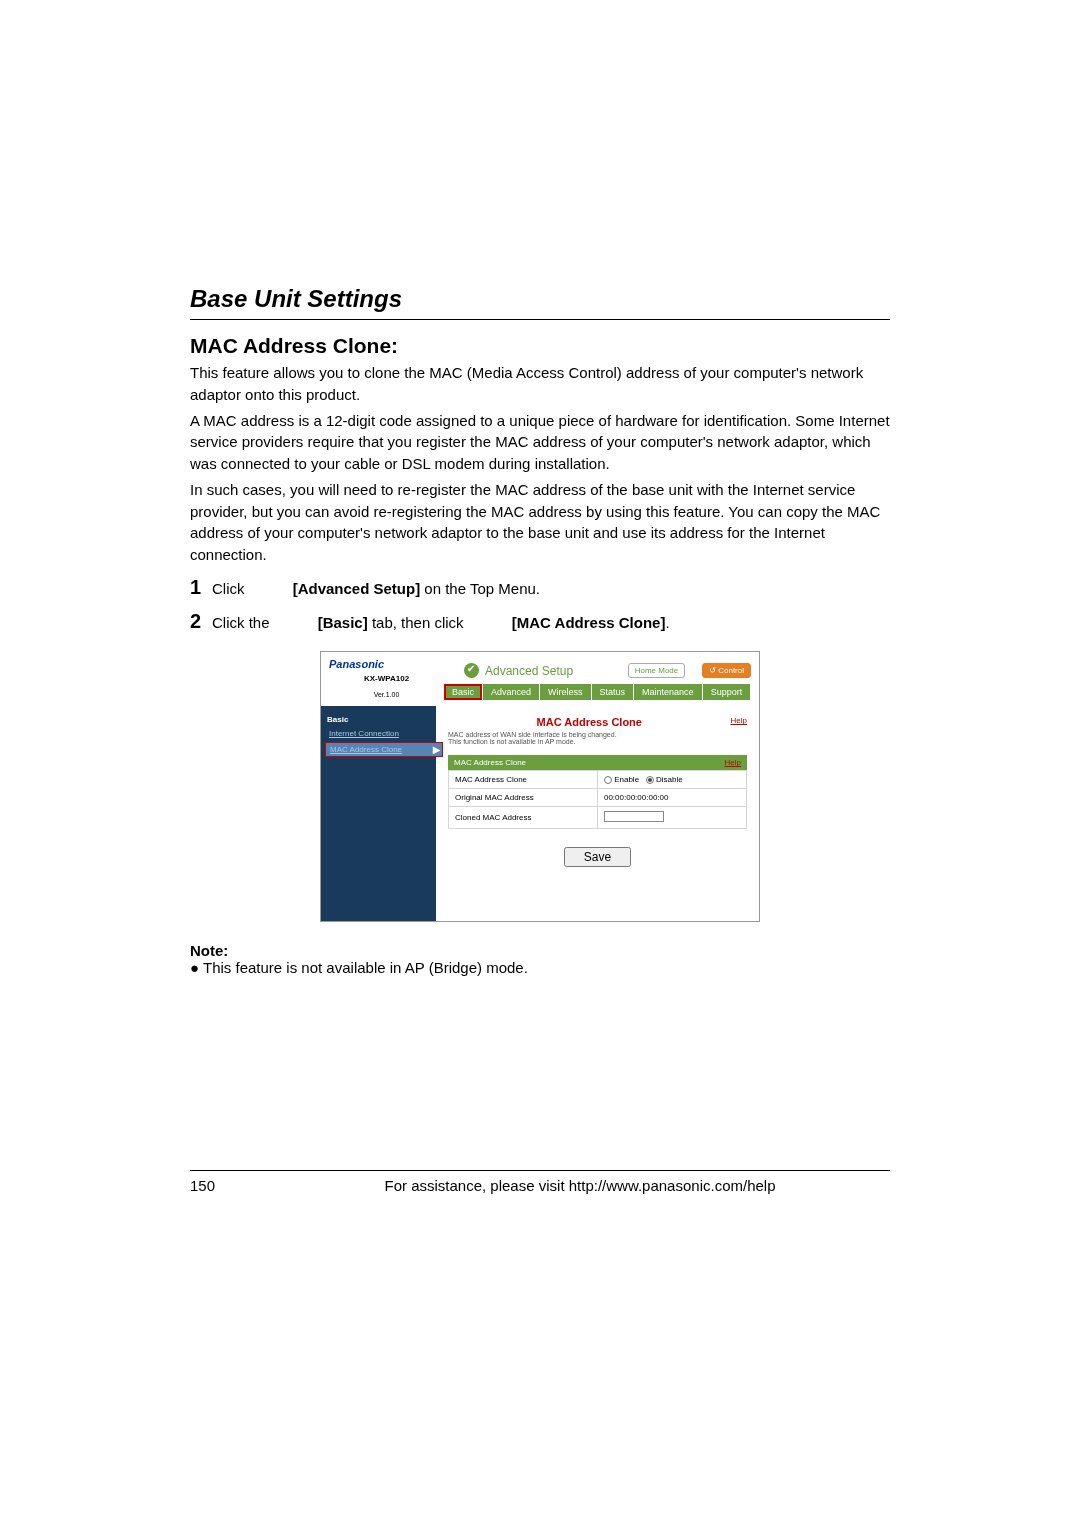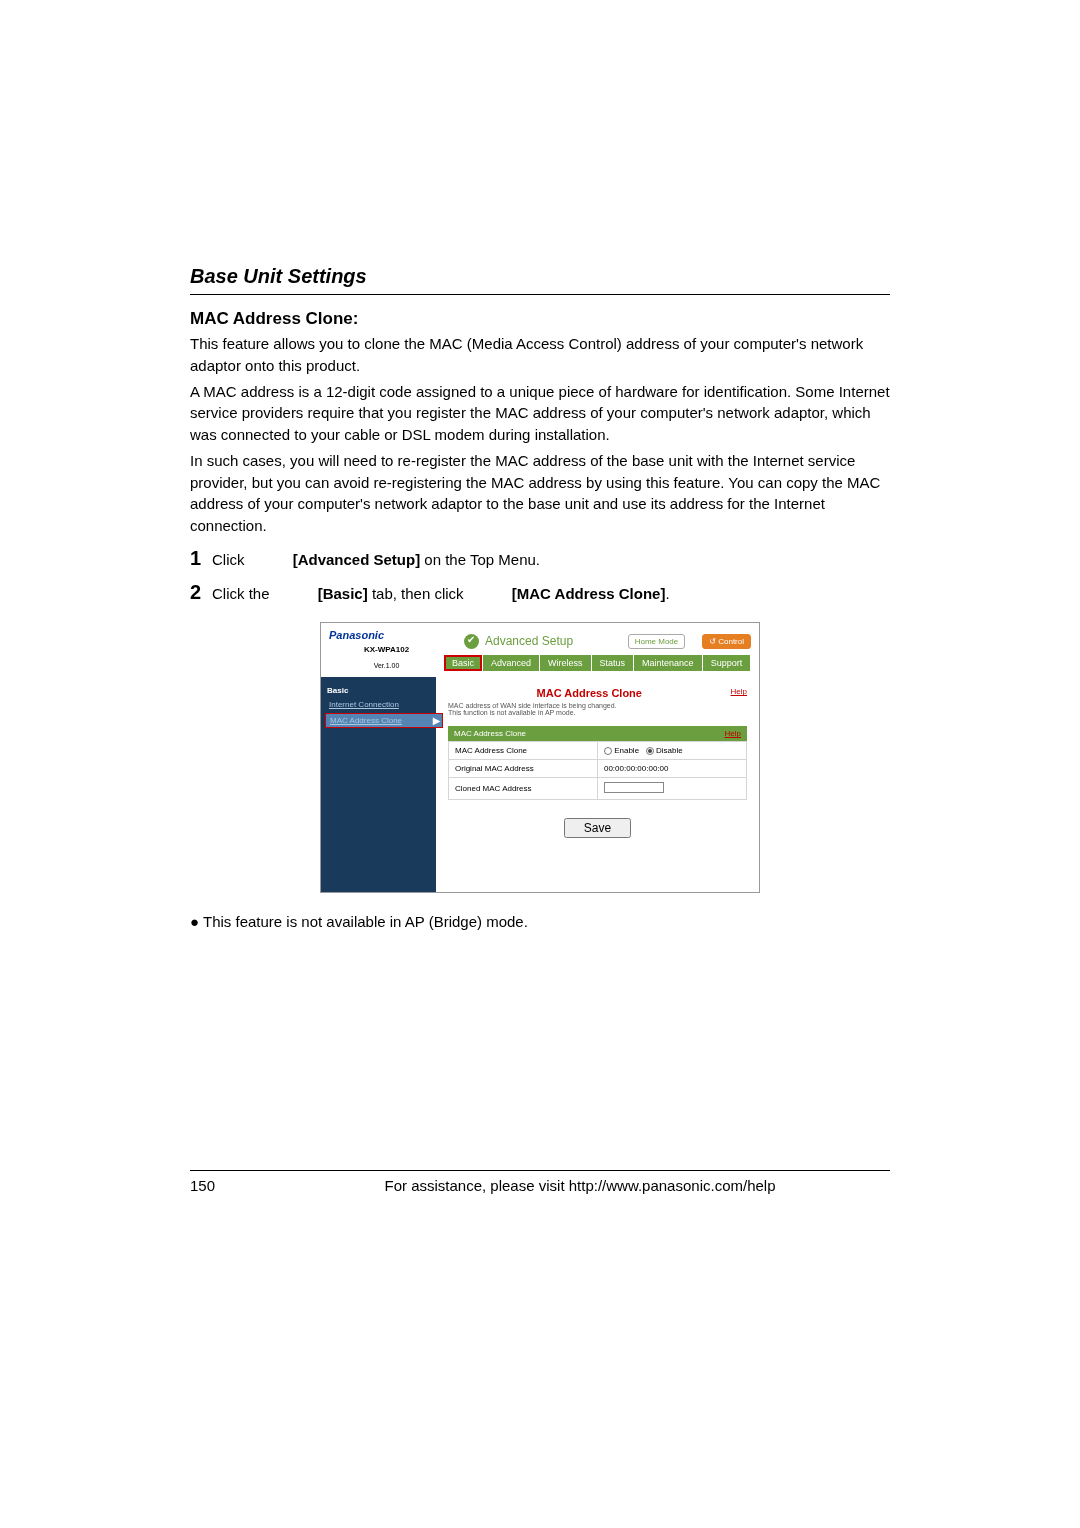--- a/index.html
+++ b/index.html
@@ -16,31 +16,32 @@
     }
     .page-content {
       position: absolute;
       top: 265px;
       left: 190px;
       width: 700px;
     }
     .section-title {
       font-style: italic;
       font-weight: bold;
-      font-size: 20px;
+      font-size: 24px;
       margin-bottom: 6px;
+      margin-top: 20px;
     }
     .hr-line {
       border: none;
       border-top: 1.5px solid #000;
       margin-bottom: 14px;
     }
     .subheading {
       font-weight: bold;
-      font-size: 17px;
+      font-size: 21px;
       margin-bottom: 4px;
     }
     .body-text {
       font-size: 15px;
       line-height: 1.45;
       margin-bottom: 4px;
     }
     .step-row {
       display: flex;
       align-items: baseline;
@@ -318,21 +319,21 @@
 
   <div class="screenshot-box">
     <div>
       <div class="ss-header">
         <div style="width:115px">
           <div class="ss-logo">Panasonic</div>
           <div class="ss-model">KX-WPA102</div>
           <div class="ss-ver">Ver.1.00</div>
         </div>
         <div style="flex:1">
-          <div style="display:flex;align-items:center;padding-bottom:6px">
+          <div style="display:flex;align-items:flex-end;padding-bottom:6px">
             <span class="ss-adv-icon"></span>
             <span class="ss-adv-text">Advanced Setup</span>
             <div class="ss-right-btns">
               <span class="ss-pill">Home Mode</span>
               <span class="ss-pill ss-pill-orange">↺ <span>Control</span></span>
             </div>
           </div>
           <div class="ss-tabs" style="margin-left:0">
             <span class="ss-tab ss-tab-active">Basic</span>
             <span class="ss-tab">Advanced</span>
@@ -392,20 +393,21 @@
         </tbody>
           </table>
 
         <div class="ss-save">
           <button class="ss-save-btn">Save</button>
         </div>
       </div>
     </div>
   </div>
 
+  <div class="note-heading">Note:</div>
   <div class="note-bullet">
     <span>●</span>
     <span>This feature is not available in AP (Bridge) mode.</span>
   </div>
 </div>
 
 <div class="footer-bar">
   <div class="page-num">150</div>
   <div class="footer-text">For assistance, please visit http://www.panasonic.com/help</div>
 </div>

